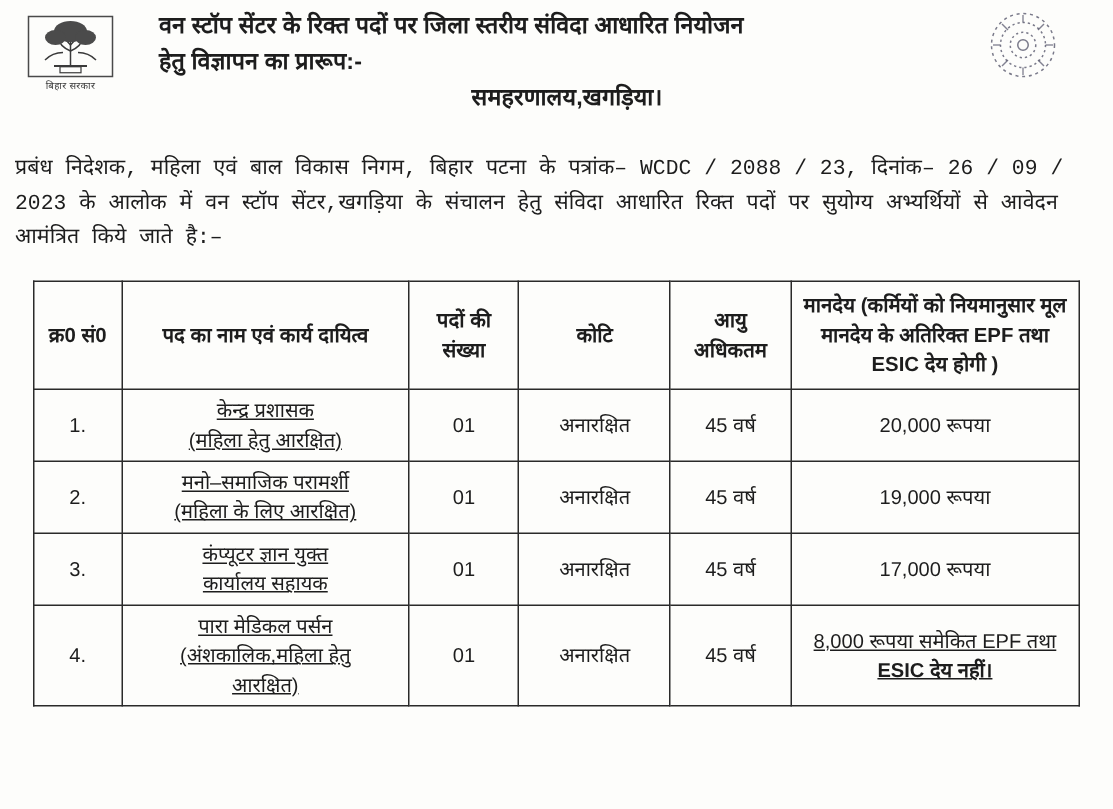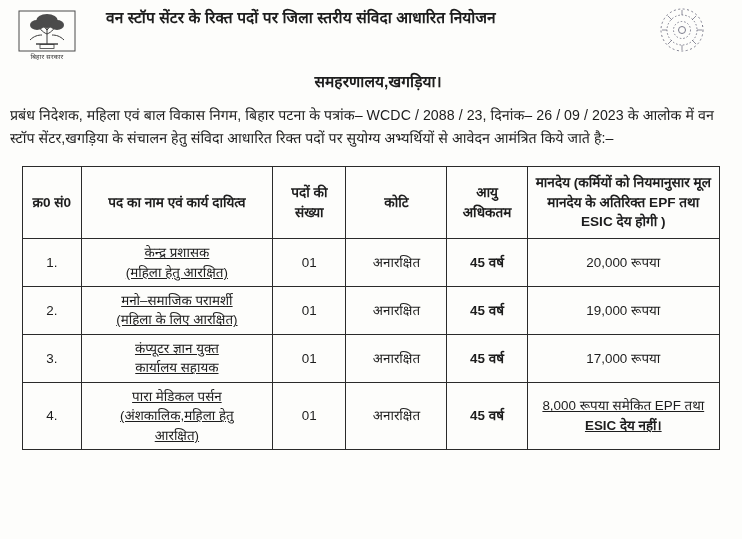--- a/index.html
+++ b/index.html
@@ -63,29 +63,30 @@
     line-height: 1.55;
   }
   .head-line {
     font-size: 15.5px;
     font-weight: 600;
     letter-spacing: .1px;
     white-space: nowrap;
   }
   .head-line.l1 { text-align: left; padding-left: 22px; }
   .head-line.l2 { text-align: left; padding-left: 22px; }
-  .head-line.c  { text-align: center; margin-top: 40px; }
+  .head-line.c  { text-align: center; }
 
   
   .para {
-    margin: 10px 18px 0 10px;
+    margin: 24px 18px 0 10px;
     font-size: 14.2px;
     line-height: 1.62;
     text-align: left;
     letter-spacing: .05px;
+    font-family: Liberation Mono, monospace;
   }
 
   
   .table-wrap {
     margin: 16px 22px 0 22px;
   }
   table.adv {
     border-collapse: collapse;
     width: 100%;
     table-layout: fixed;
@@ -104,21 +105,21 @@
     font-size: 13.6px;
   }
   .col-sno   { width: 8.4%; }
   .col-post  { width: 27.5%; }
   .col-num   { width: 10.5%; }
   .col-cat   { width: 14.5%; }
   .col-age   { width: 11.5%; }
   .col-pay   { width: 27.6%; }
   .cell-2l { line-height: 1.5; text-decoration: underline; }
   .bold { font-weight: 700; }
-  .nowrap { white-space: nowrap; font-weight: bold; }
+  .nowrap { white-space: nowrap; }
 </style>
 </head>
 <body>
 
 <div class="page">
 
   <div class="header">
 
     <div class="emblem-left">
       <svg class="tree" viewBox="0 0 58 42">
@@ -140,20 +141,21 @@
           <path d="M12 30 C16 26 20 25 24 25"></path>
           <path d="M46 30 C42 26 38 25 34 25"></path>
         </g>
         <rect x="22" y="34.5" width="14" height="4" fill="none" stroke="#3a3a3a" stroke-width=".8"></rect>
       </svg>
       <div class="caption">बिहार सरकार</div>
     </div>
 
     <div class="header-text">
       <div class="head-line l1">वन स्टॉप सेंटर के रिक्त पदों पर जिला स्तरीय संविदा आधारित नियोजन</div>
+      <div class="head-line l2">हेतु विज्ञापन का  प्रारूप:-</div>
       <div class="head-line c">समहरणालय,खगड़िया।</div>
     </div>
 
     <svg class="emblem-right" viewBox="0 0 52 52">
       <g stroke="#5a5a6e" stroke-width="1" fill="none" opacity=".8">
         <circle cx="26" cy="26" r="21" stroke-dasharray="2 2.5"></circle>
         <circle cx="26" cy="26" r="15" stroke-dasharray="1.5 2"></circle>
         <circle cx="26" cy="26" r="8.5" stroke-dasharray="1.5 2"></circle>
         <circle cx="26" cy="26" r="3.5"></circle>
       </g>

